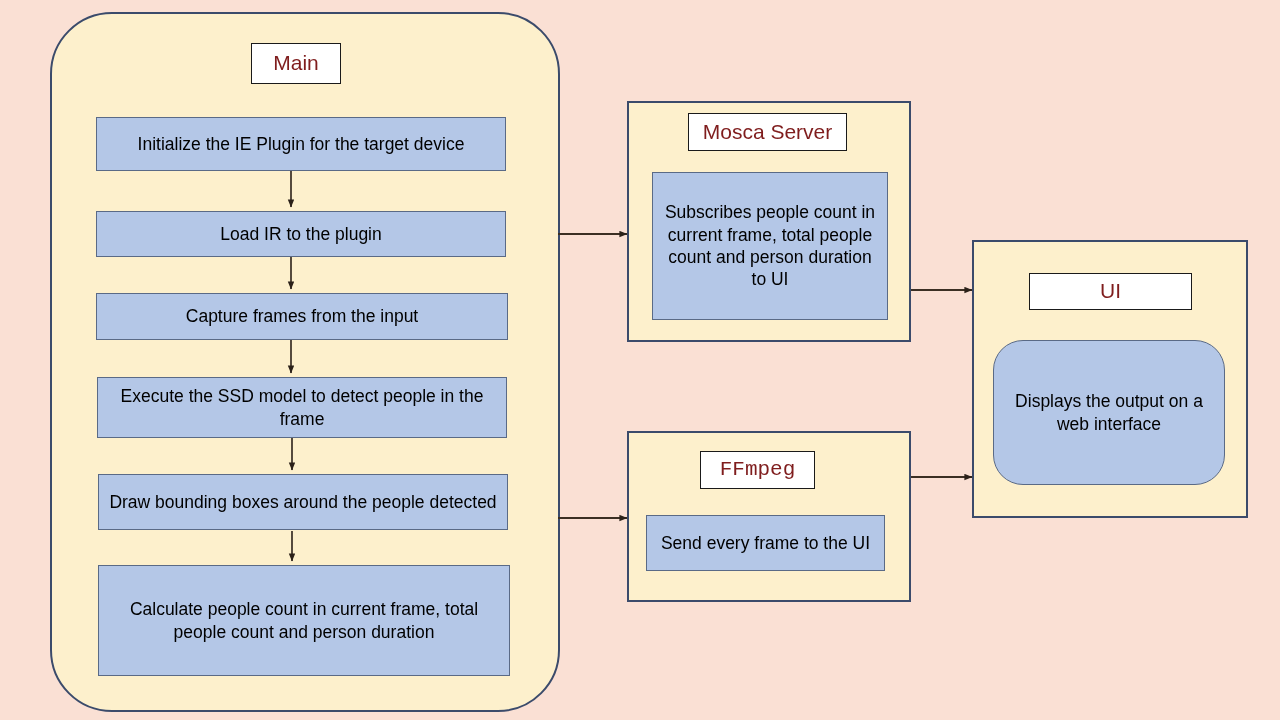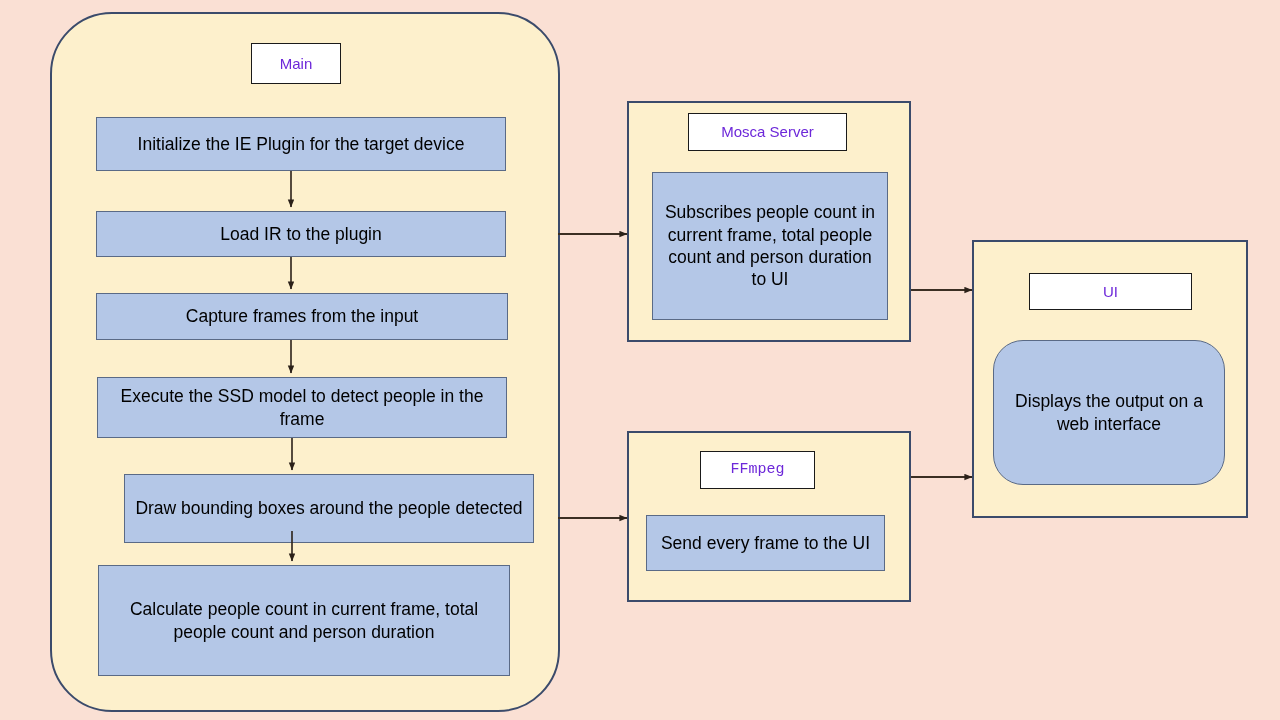--- a/index.html
+++ b/index.html
@@ -25,22 +25,22 @@
     border-radius: 62px;
   }
   .title-box {
     position: absolute;
     background: #ffffff;
     border: 1.5px solid #1a1a1a;
     box-sizing: border-box;
     display: flex;
     align-items: center;
     justify-content: center;
-    color: #6d28d9;
-    font-size: 15px;
+    color: #7f1d1d;
+    font-size: 21px;
     line-height: 1.15;
     text-align: center;
     white-space: nowrap;
   }
   .proc-box {
     position: absolute;
     background: #b4c7e7;
     border: 1.2px solid #5a6a86;
     box-sizing: border-box;
     display: flex;
@@ -83,21 +83,21 @@
   </div>
 
   <div class="proc-box" style="left:97px; top:377px; width:410px; height:61px;">
     <span>Execute the SSD model to detect people in the frame</span>
   </div>
 
   <div class="proc-box" style="left:96px; top:293px; width:412px; height:47px;">
     <span>Capture frames from the input</span>
   </div>
 
-  <div class="proc-box" style="left:98px; top:474px; width:410px; height:69px;margin-left:26px;">
+  <div class="proc-box" style="left:98px; top:474px; width:410px; height:56px;">
     <span>Draw bounding boxes around the people detected</span>
   </div>
 
   <div class="proc-box" style="left:98px; top:565px; width:412px; height:111px;">
     <span>Calculate people count in current frame, total people count and person duration</span>
   </div>
 
   <div class="container-box" style="left:627px; top:101px; width:284px; height:241px;"></div>
 
   <div class="title-box" style="left:688px; top:113px; width:159px; height:38px;">Mosca Server</div>

